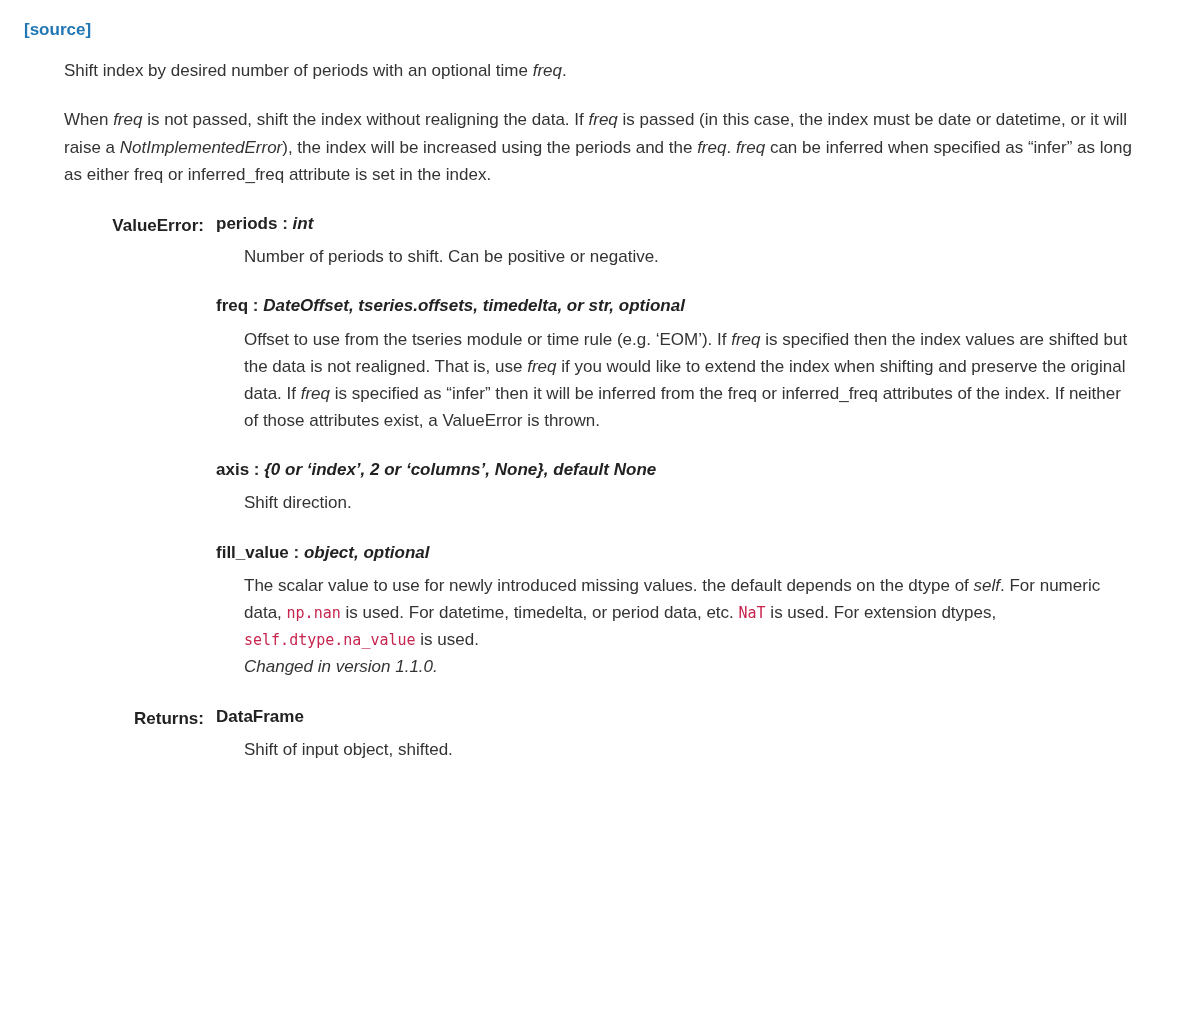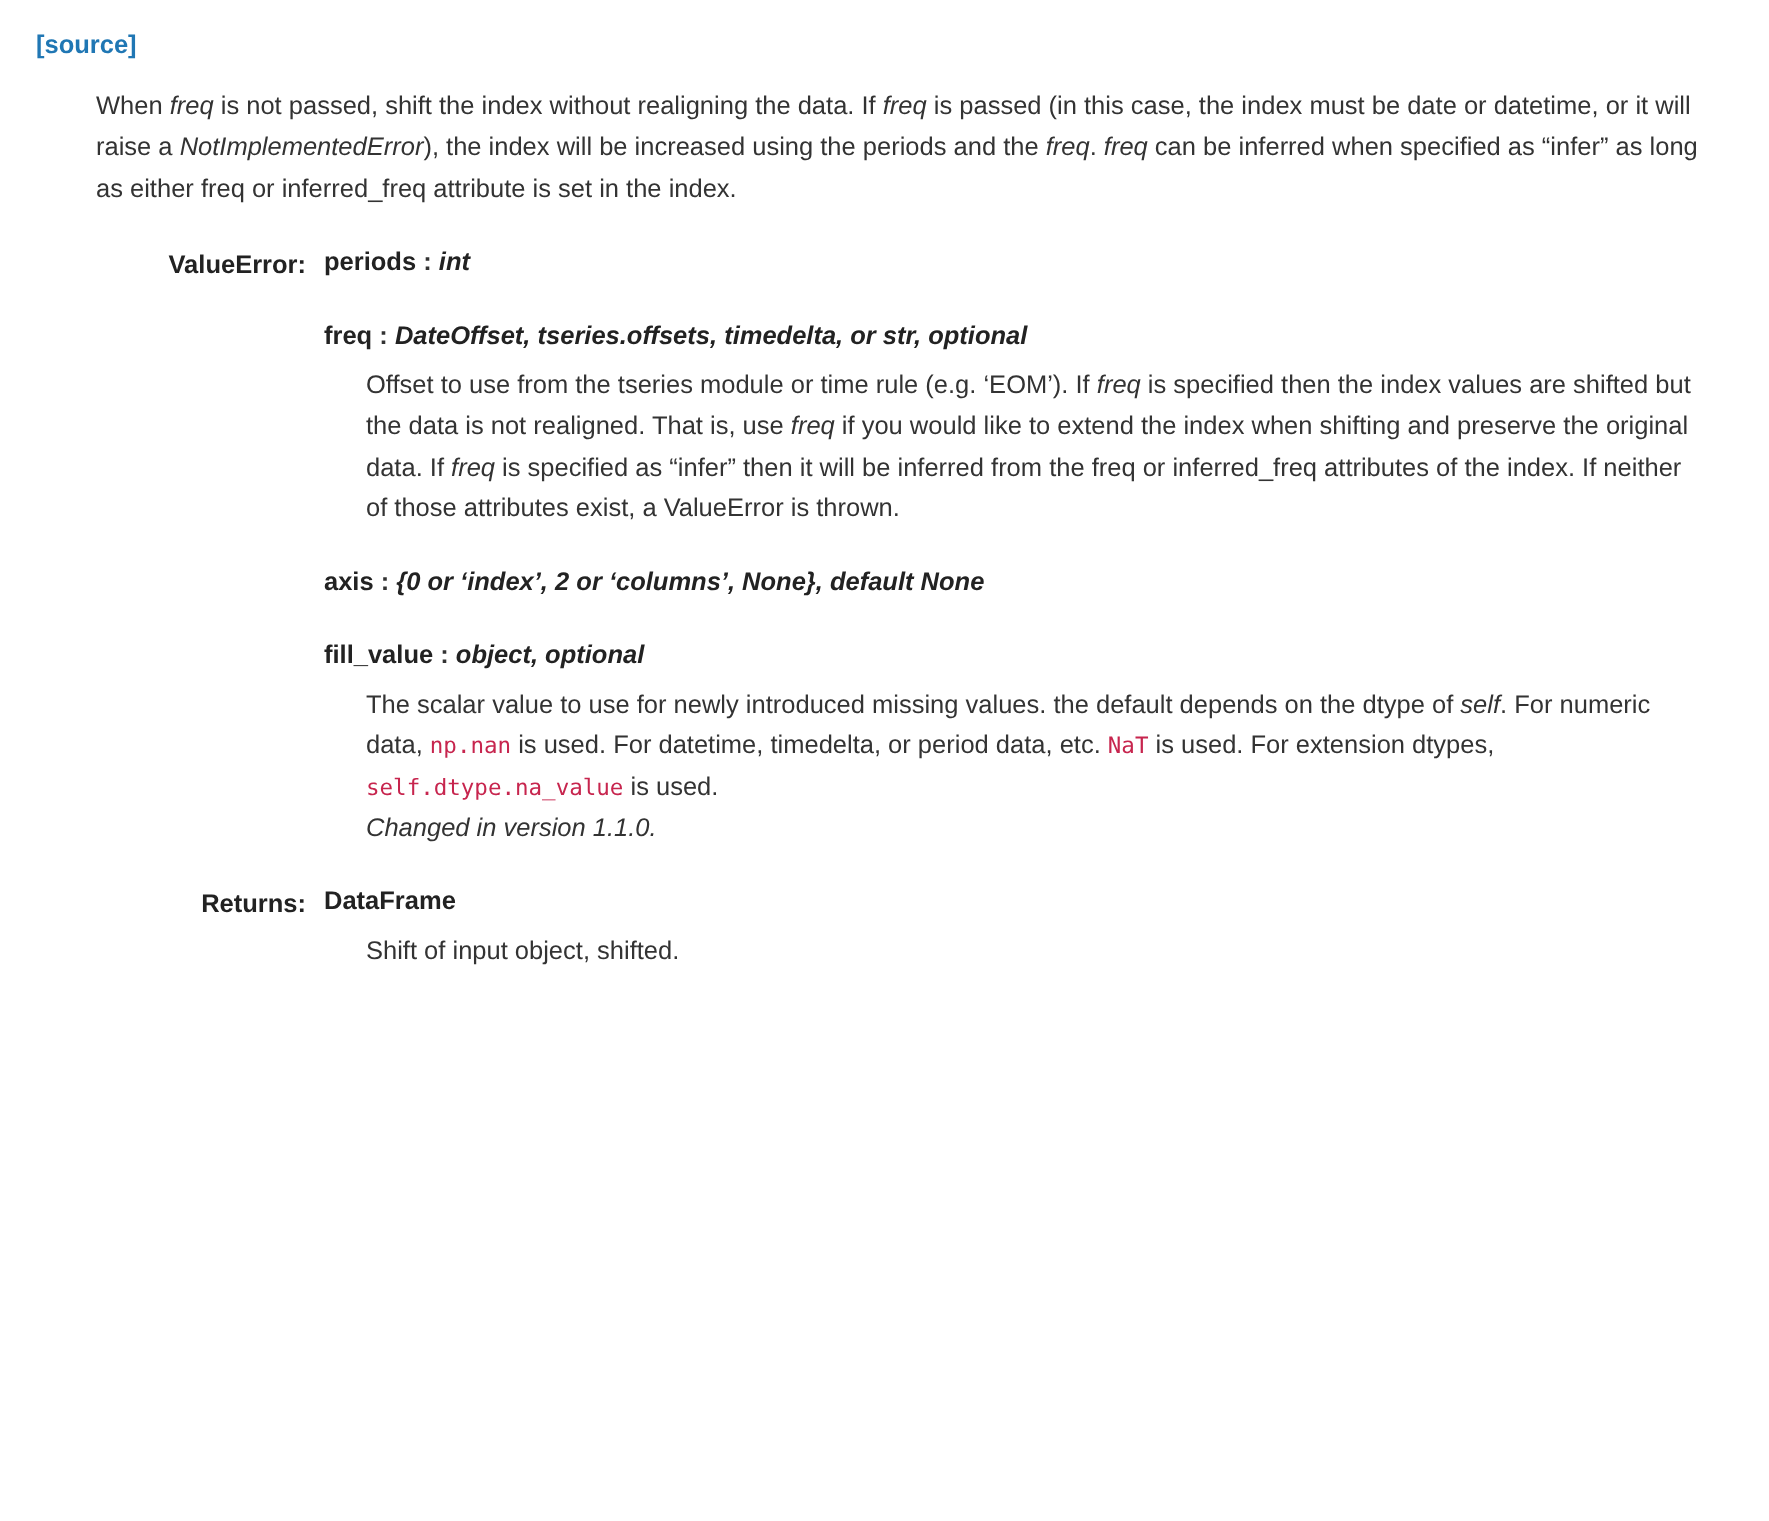--- a/index.html
+++ b/index.html
@@ -110,48 +110,53 @@
 <body>
 
 <div class="sig-line">
   <a class="source-link" href="#">[source]</a>
 </div>
 
 <div class="indent-body">
 
   <div class="desc">
     <p>
+      <span>Shift index by desired number of periods with an optional time </span><em class="it">freq</em><span>.</span>
+    </p>
+    <p>
       <span>When </span><em class="it">freq</em><span> is not passed, shift the index without realigning the data. If </span><em class="it">freq</em><span> is passed (in this case, the index must be date or datetime, or it will raise a </span><em class="it">NotImplementedError</em><span>), the index will be increased using the periods and the </span><em class="it">freq</em><span>. </span><em class="it">freq</em><span> can be inferred when specified as “infer” as long as either freq or inferred_freq attribute is set in the index.</span>
     </p>
   </div>
 
   <div class="field-table">
 
     <div class="field-label">ValueError:</div>
     <div class="field-body">
 
       <div class="param-block">
         <span class="param-name">periods</span>
         <span class="param-colon"> : </span>
         <span class="param-type">int</span>
+        <div class="param-desc">Number of periods to shift. Can be positive or negative.</div>
       </div>
 
       <div class="param-block">
         <span class="param-name">freq</span>
         <span class="param-colon"> : </span>
         <span class="param-type">DateOffset, tseries.offsets, timedelta, or str, optional</span>
         <div class="param-desc">
           <span>Offset to use from the tseries module or time rule (e.g. ‘EOM’). If </span><em class="it">freq</em><span> is specified then the index values are shifted but the data is not realigned. That is, use </span><em class="it">freq</em><span> if you would like to extend the index when shifting and preserve the original data. If </span><em class="it">freq</em><span> is specified as “infer” then it will be inferred from the freq or inferred_freq attributes of the index. If neither of those attributes exist, a ValueError is thrown.</span>
         </div>
       </div>
 
       <div class="param-block">
         <span class="param-name">axis</span>
         <span class="param-colon"> : </span>
         <span class="param-type">{0 or ‘index’, 2 or ‘columns’, None}, default None</span>
+        <div class="param-desc">Shift direction.</div>
       </div>
 
       <div class="param-block">
         <span class="param-name">fill_value</span>
         <span class="param-colon"> : </span>
         <span class="param-type">object, optional</span>
         <div class="param-desc">
           <span>The scalar value to use for newly introduced missing values. the default depends on the dtype of </span><em class="it">self</em><span>. For numeric data, </span><span class="code-inline">np.nan</span><span> is used. For datetime, timedelta, or period data, etc. </span><span class="code-inline">NaT</span><span> is used. For extension dtypes, </span><span class="code-inline">self.dtype.na_value</span><span> is used.</span>
           <div class="versionchanged">Changed in version 1.1.0.</div>
         </div>

